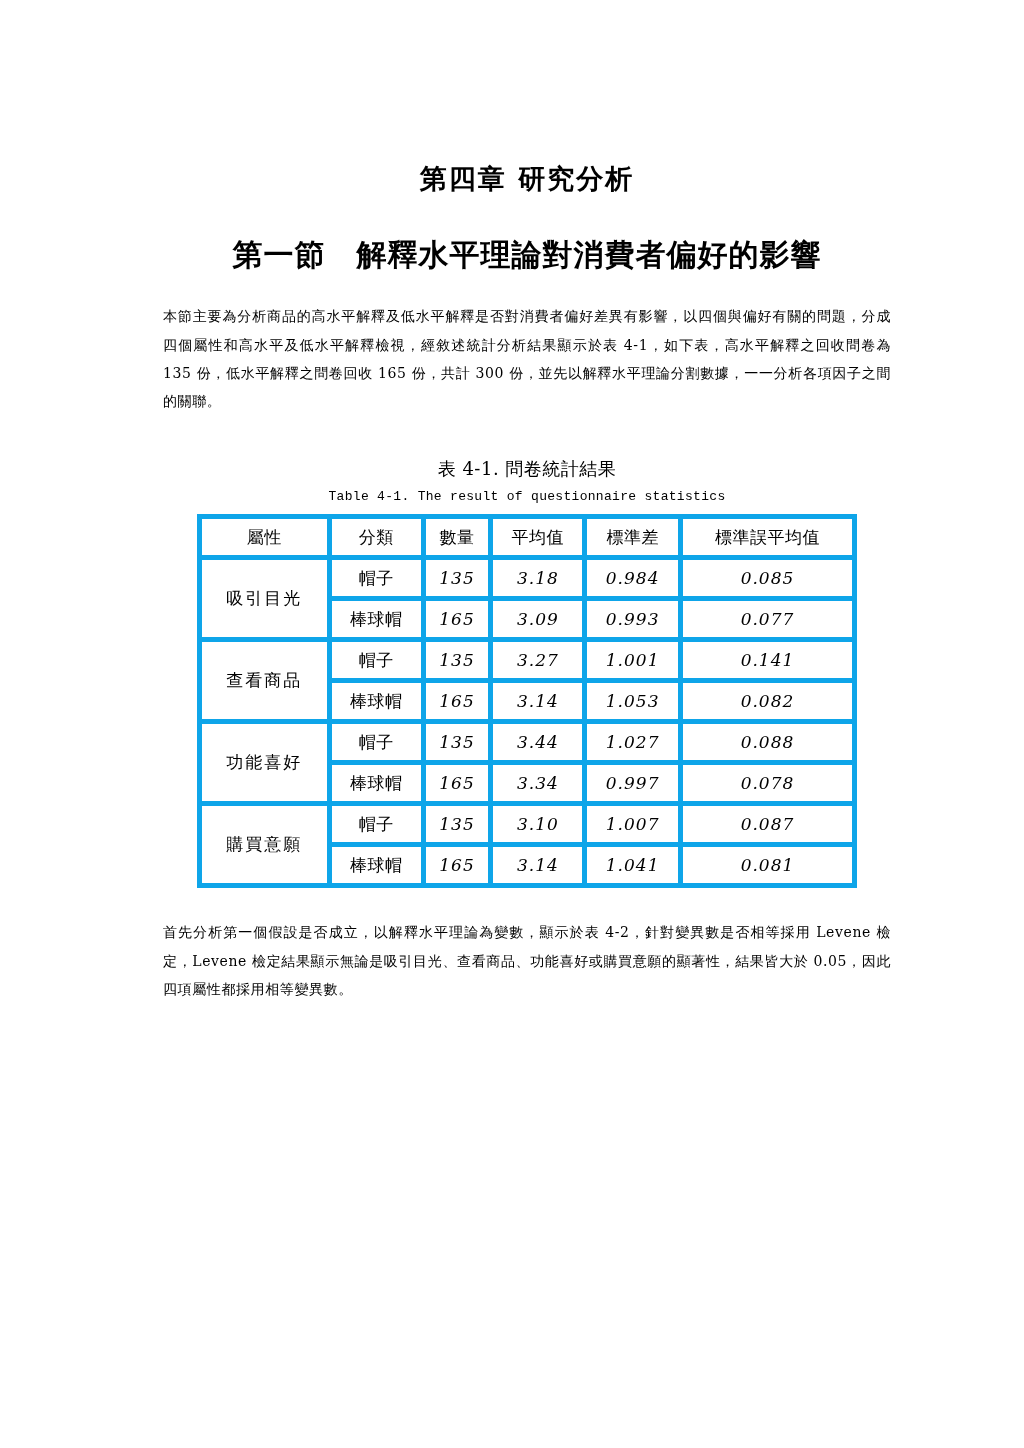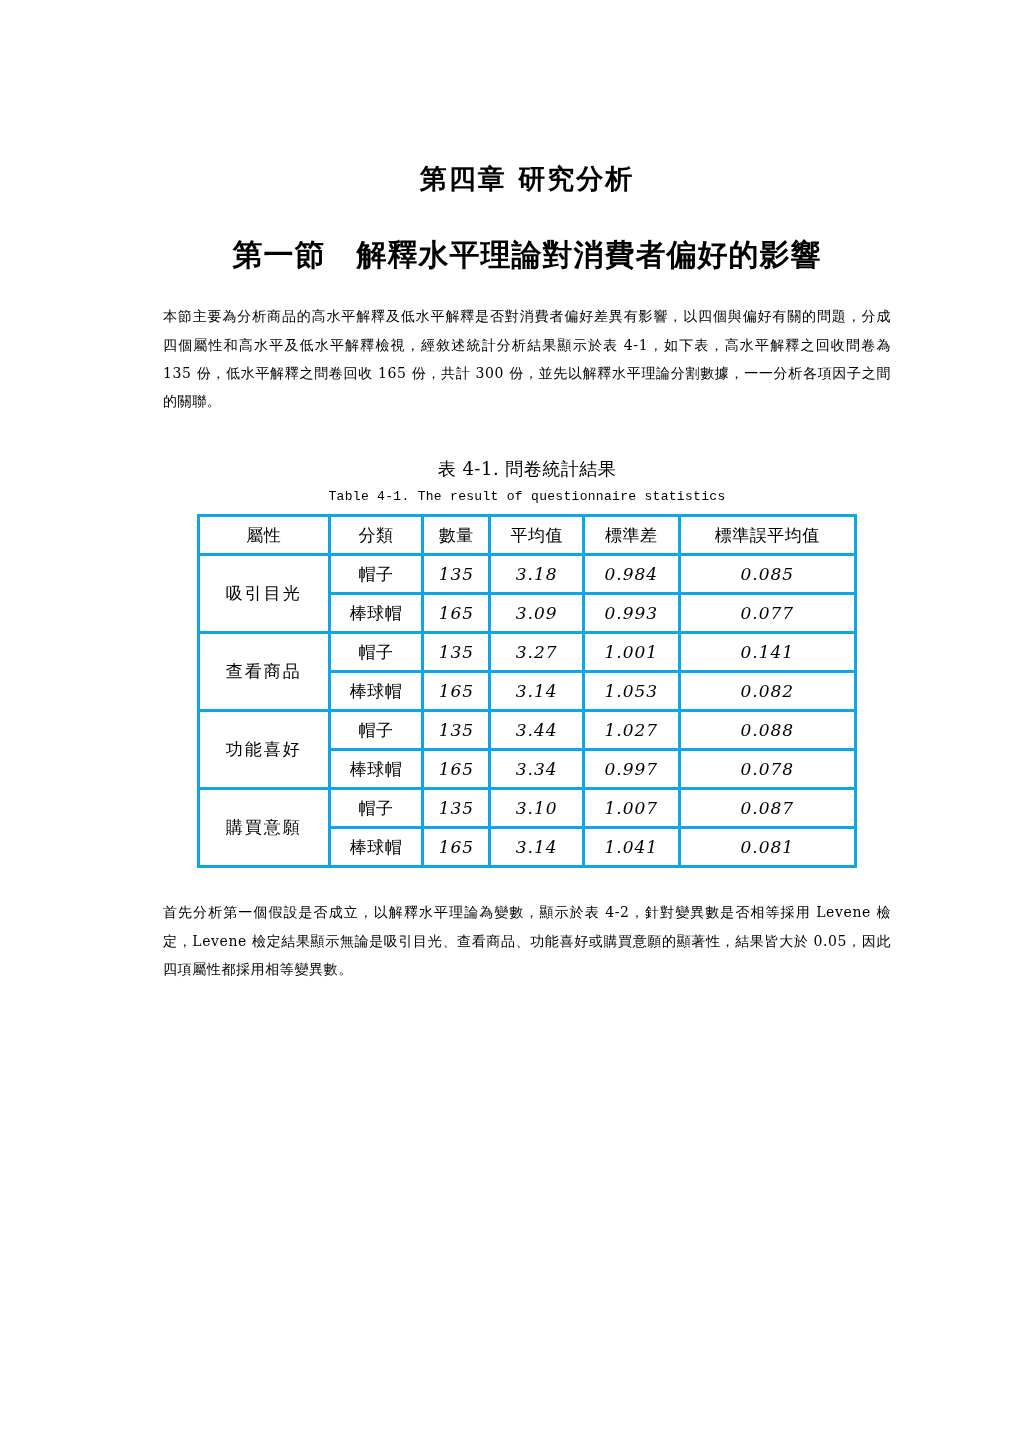--- a/index.html
+++ b/index.html
@@ -58,21 +58,21 @@
     font-family: Liberation Mono, monospace;
     letter-spacing: 0.3px;
   }
   table.stats {
     border-collapse: collapse;
     margin: 10px auto 0 auto;
     width: 660px;
     font-size: 17px;
   }
   table.stats th, table.stats td {
-    border: 3px solid #0ea5e9;
+    border: 5px solid #0ea5e9;
     text-align: center;
     padding: 3px 2px;
     height: 30px;
     font-weight: normal;
     letter-spacing: 0.5px;
   }
   table.stats th {
     font-size: 17px;
   }
   table.stats td.num {

